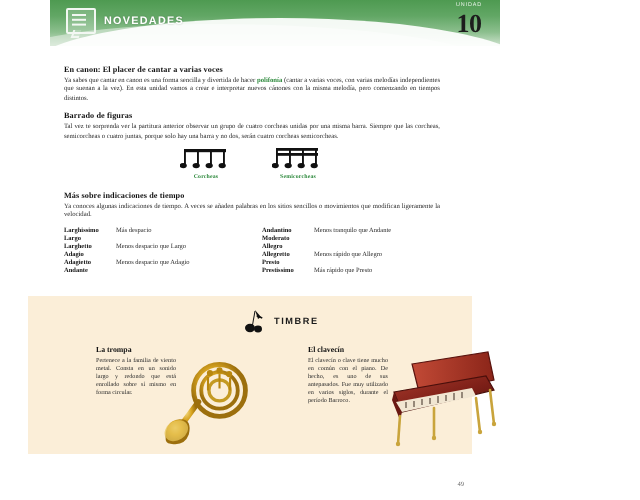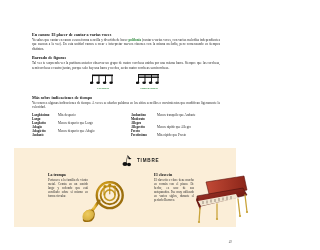--- a/index.html
+++ b/index.html
@@ -110,20 +110,32 @@
   .folio{
     position:absolute;right:18px;bottom:6px;
     font-size:3.3px;color:#6b6b6b;
   }
 </style>
 </head>
 <body>
 
 <div class="page">
 
+  <div class="header">
+    <div class="swoosh2"></div>
+    <div class="swoosh"></div>
+    <div class="hdr-left">
+      <span class="icon-box"></span>
+      <span class="hdr-title">NOVEDADES</span>
+    </div>
+    <div class="unit-wrap">
+      <div class="unit-word">UNIDAD</div>
+      <div class="unit-num">10</div>
+    </div>
+  </div>
 
   <div class="content">
 
     <div>
       <div class="sec-h">En canon: El placer de cantar a varias voces</div>
       <div class="para"><span>Ya sabes que cantar en canon es una forma sencilla y divertida de hacer </span><span class="hl">polifonía</span><span> (cantar a varias voces, con varias melodías independientes que suenan a la vez). En esta unidad vamos a crear e interpretar nuevos cánones con la misma melodía, pero comenzando en tiempos distintos.</span></div>
     </div>
 
     <div class="blk">
       <div class="sec-h">Barrado de figuras</div>

